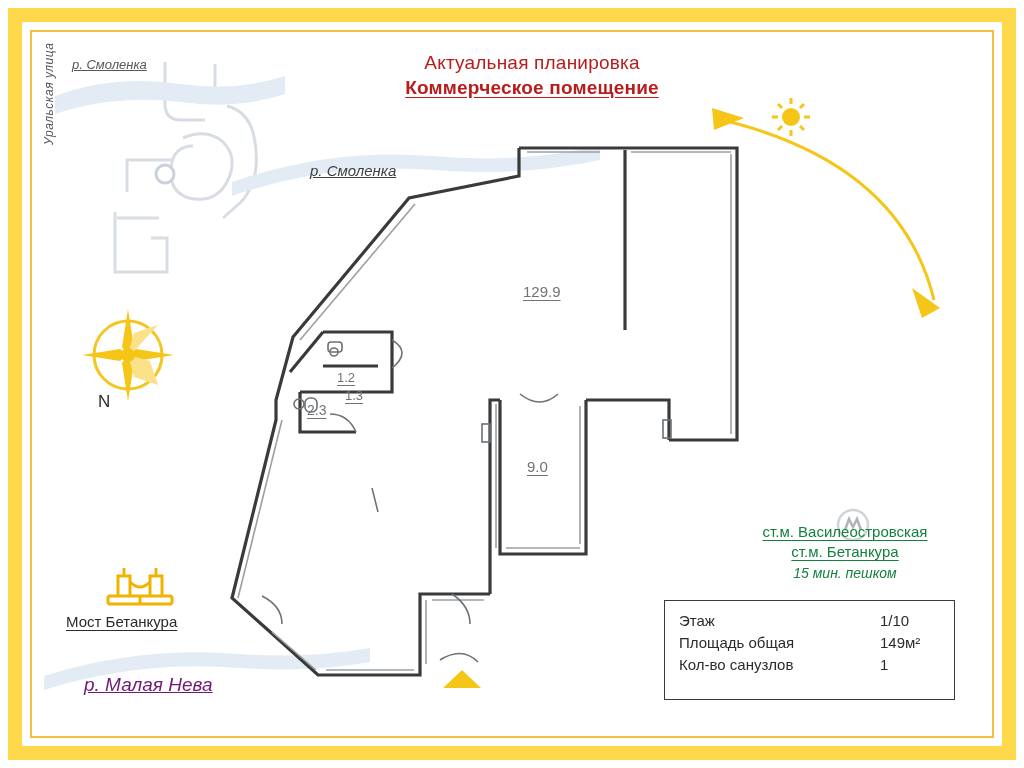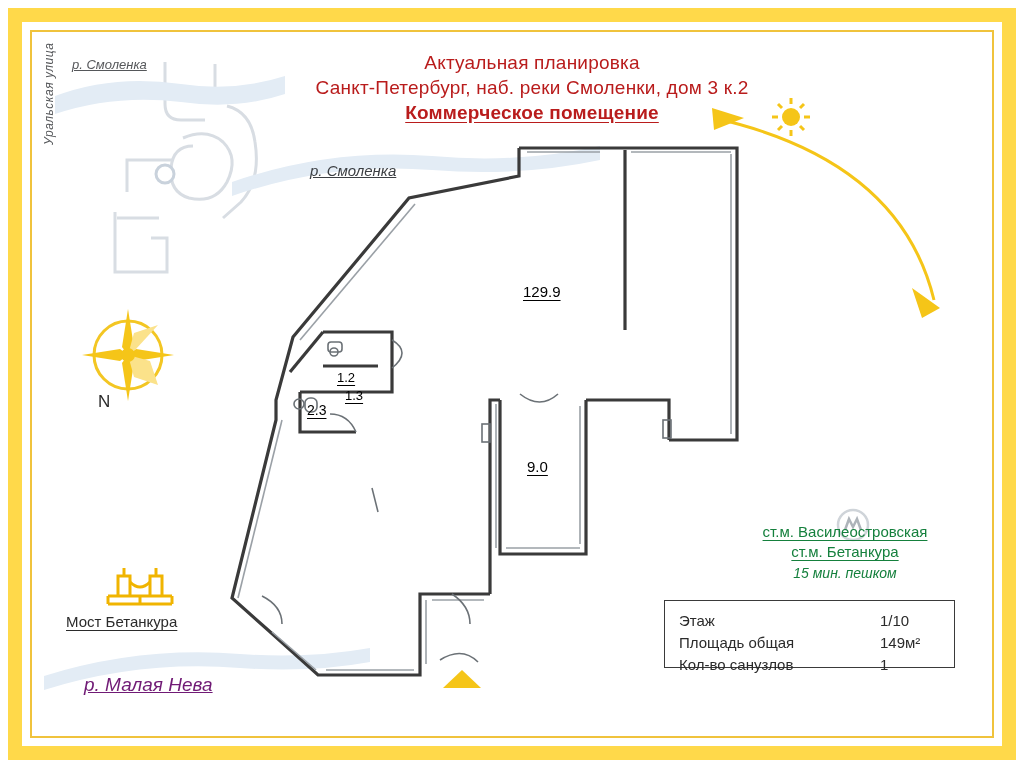--- a/index.html
+++ b/index.html
@@ -151,21 +151,21 @@
     line-height: 22px;
     white-space: nowrap;
   }
 
   
   .info-box {
     position: absolute;
     left: 664px;
     top: 600px;
     width: 291px;
-    height: 68px;
+    height: 100px;
     border: 1px solid #3a3a3a;
     box-sizing: border-box;
     padding: 9px 14px 0 14px;
   }
   .info-row {
     display: flex;
     justify-content: space-between;
     align-items: baseline;
     font-size: 15px;
     line-height: 22px;
@@ -176,42 +176,41 @@
   
   .plan {
     position: absolute;
     left: 0; top: 0;
     width: 1024px; height: 768px;
     pointer-events: none;
   }
   .area-label {
     position: absolute;
     font-size: 15px;
-    color: #000000;
+    color: #737373;
     text-decoration: underline;
     text-underline-offset: 3px;
     white-space: nowrap;
   }
   .area-big { left: 523px; top: 283px; font-size: 15px; }
   .area-9 { left: 527px; top: 458px; font-size: 15px; }
   .area-13 { left: 345px; top: 344px; font-size: 13px; margin-top: 44px; }
   .area-12 { left: 337px; top: 370px; font-size: 13px; text-decoration: underline; }
   .area-23 { left: 307px; top: 402px; font-size: 14px; }
 </style>
 </head>
 <body>
 
 <div id="page">
 
   <div class="frame-outer"></div>
   <div class="frame-inner"></div>
 
   <div class="title-block">
     <div class="title-line">Актуальная планировка</div>
-    <div class="title-line">Санкт-Петербург, наб. реки Смоленки, дом 3 к.2</div>
     <div class="title-line underline">Коммерческое помещение</div>
   </div>
 
   <svg class="minimap" viewBox="0 0 230 250">
     <g fill="none" stroke="#d8dde3" stroke-width="3">
       <path d="M110 20 L110 62 Q110 78 126 78 L150 78"></path>
       <path d="M160 22 L160 60"></path>
       <path d="M128 96 Q152 86 168 100 Q184 116 172 140 Q160 162 134 156 Q114 150 116 126 Q118 104 138 104"></path>
       <path d="M118 118 L72 118 L72 150"></path>
       <path d="M172 64 Q196 70 200 100 Q206 138 186 160 L168 176"></path>

